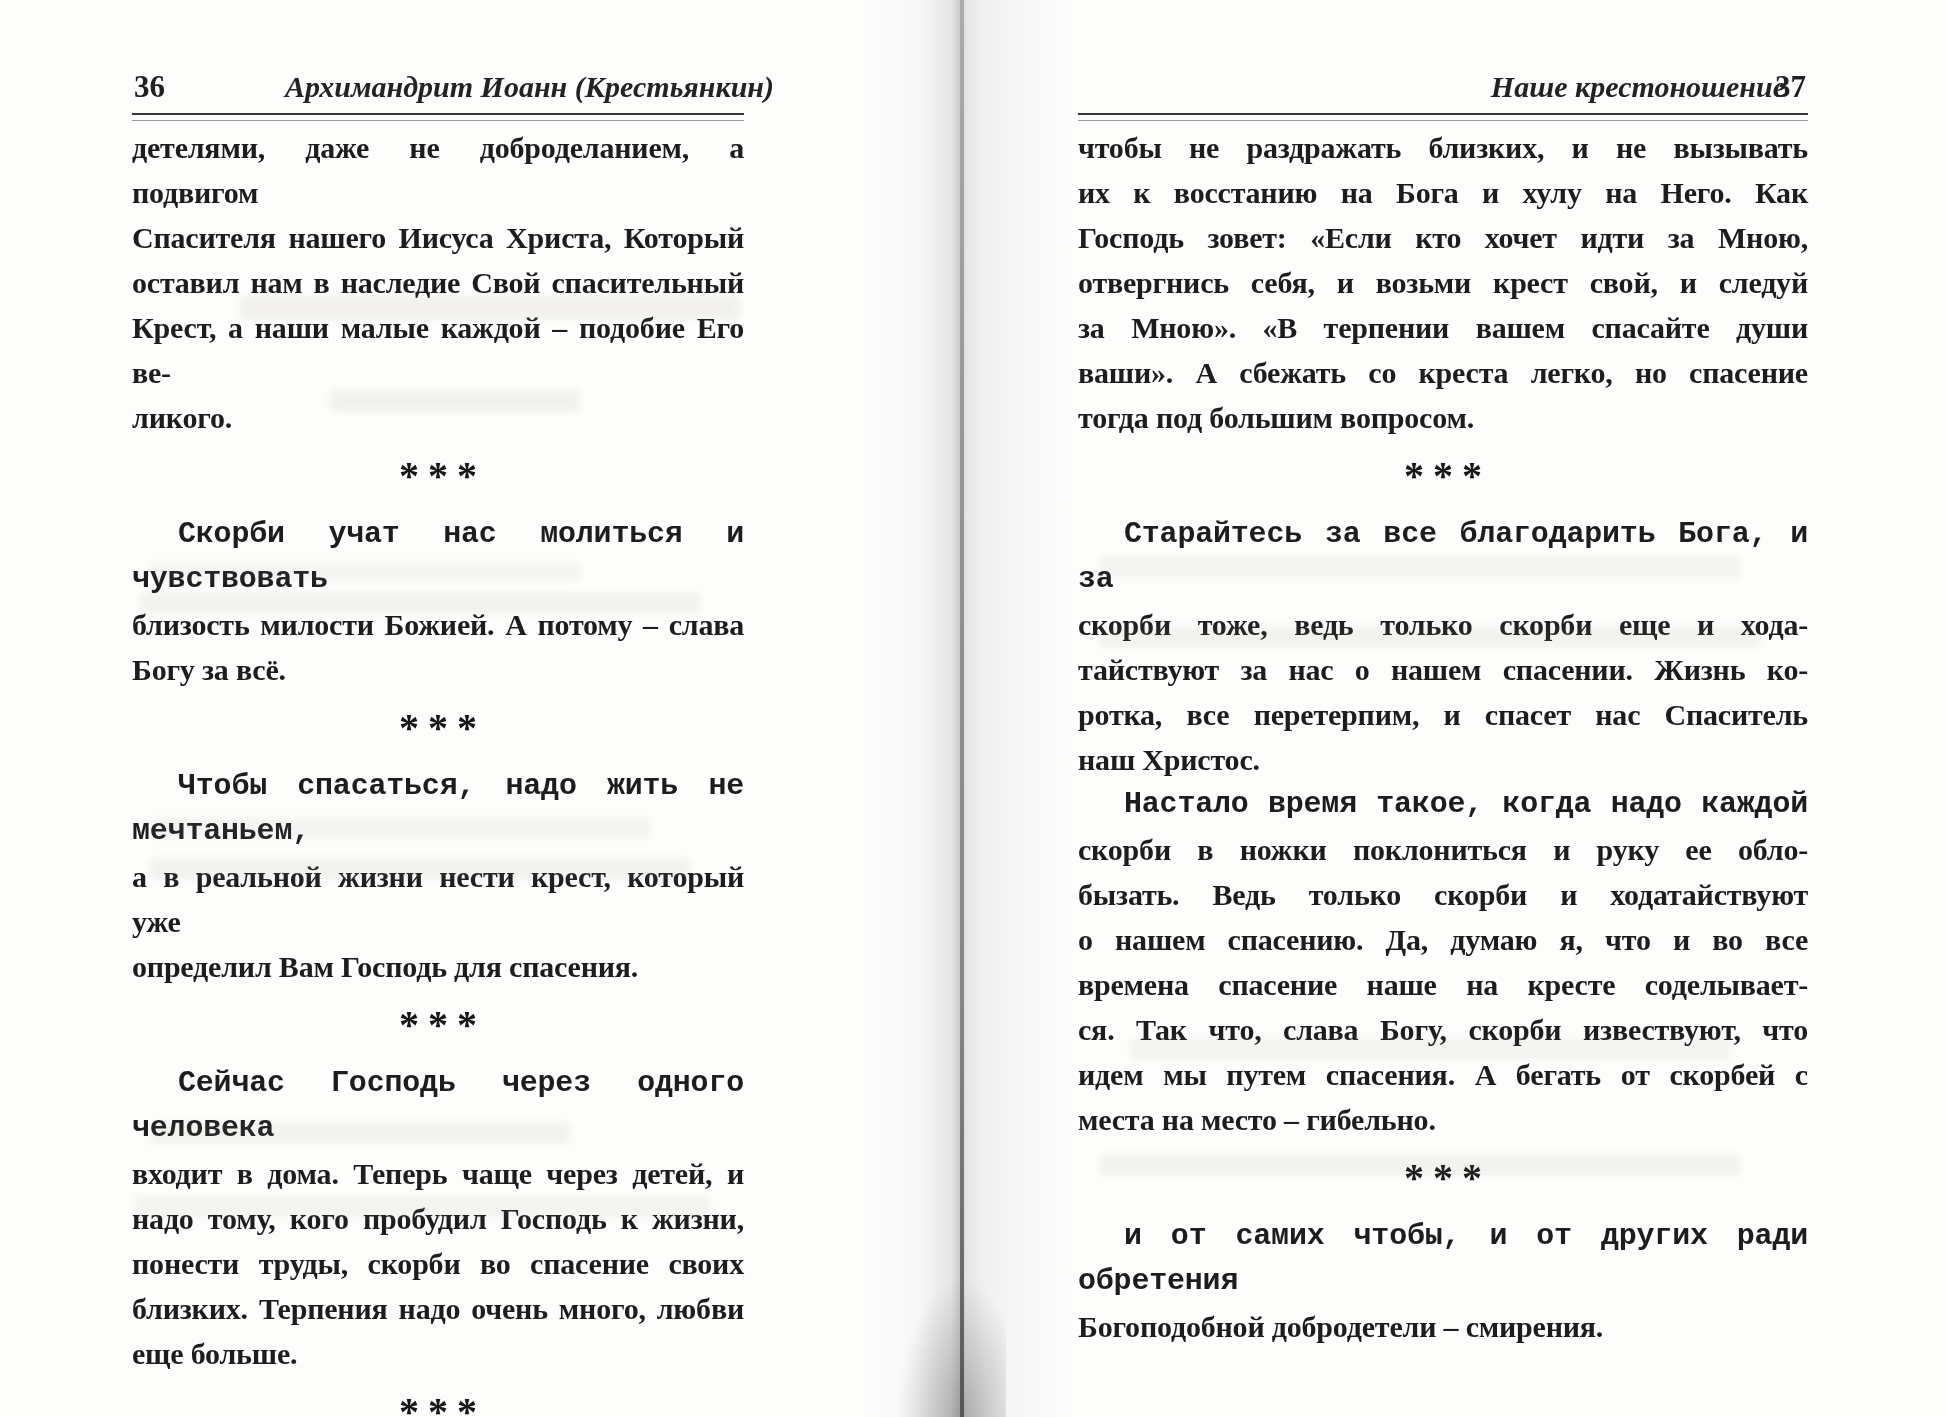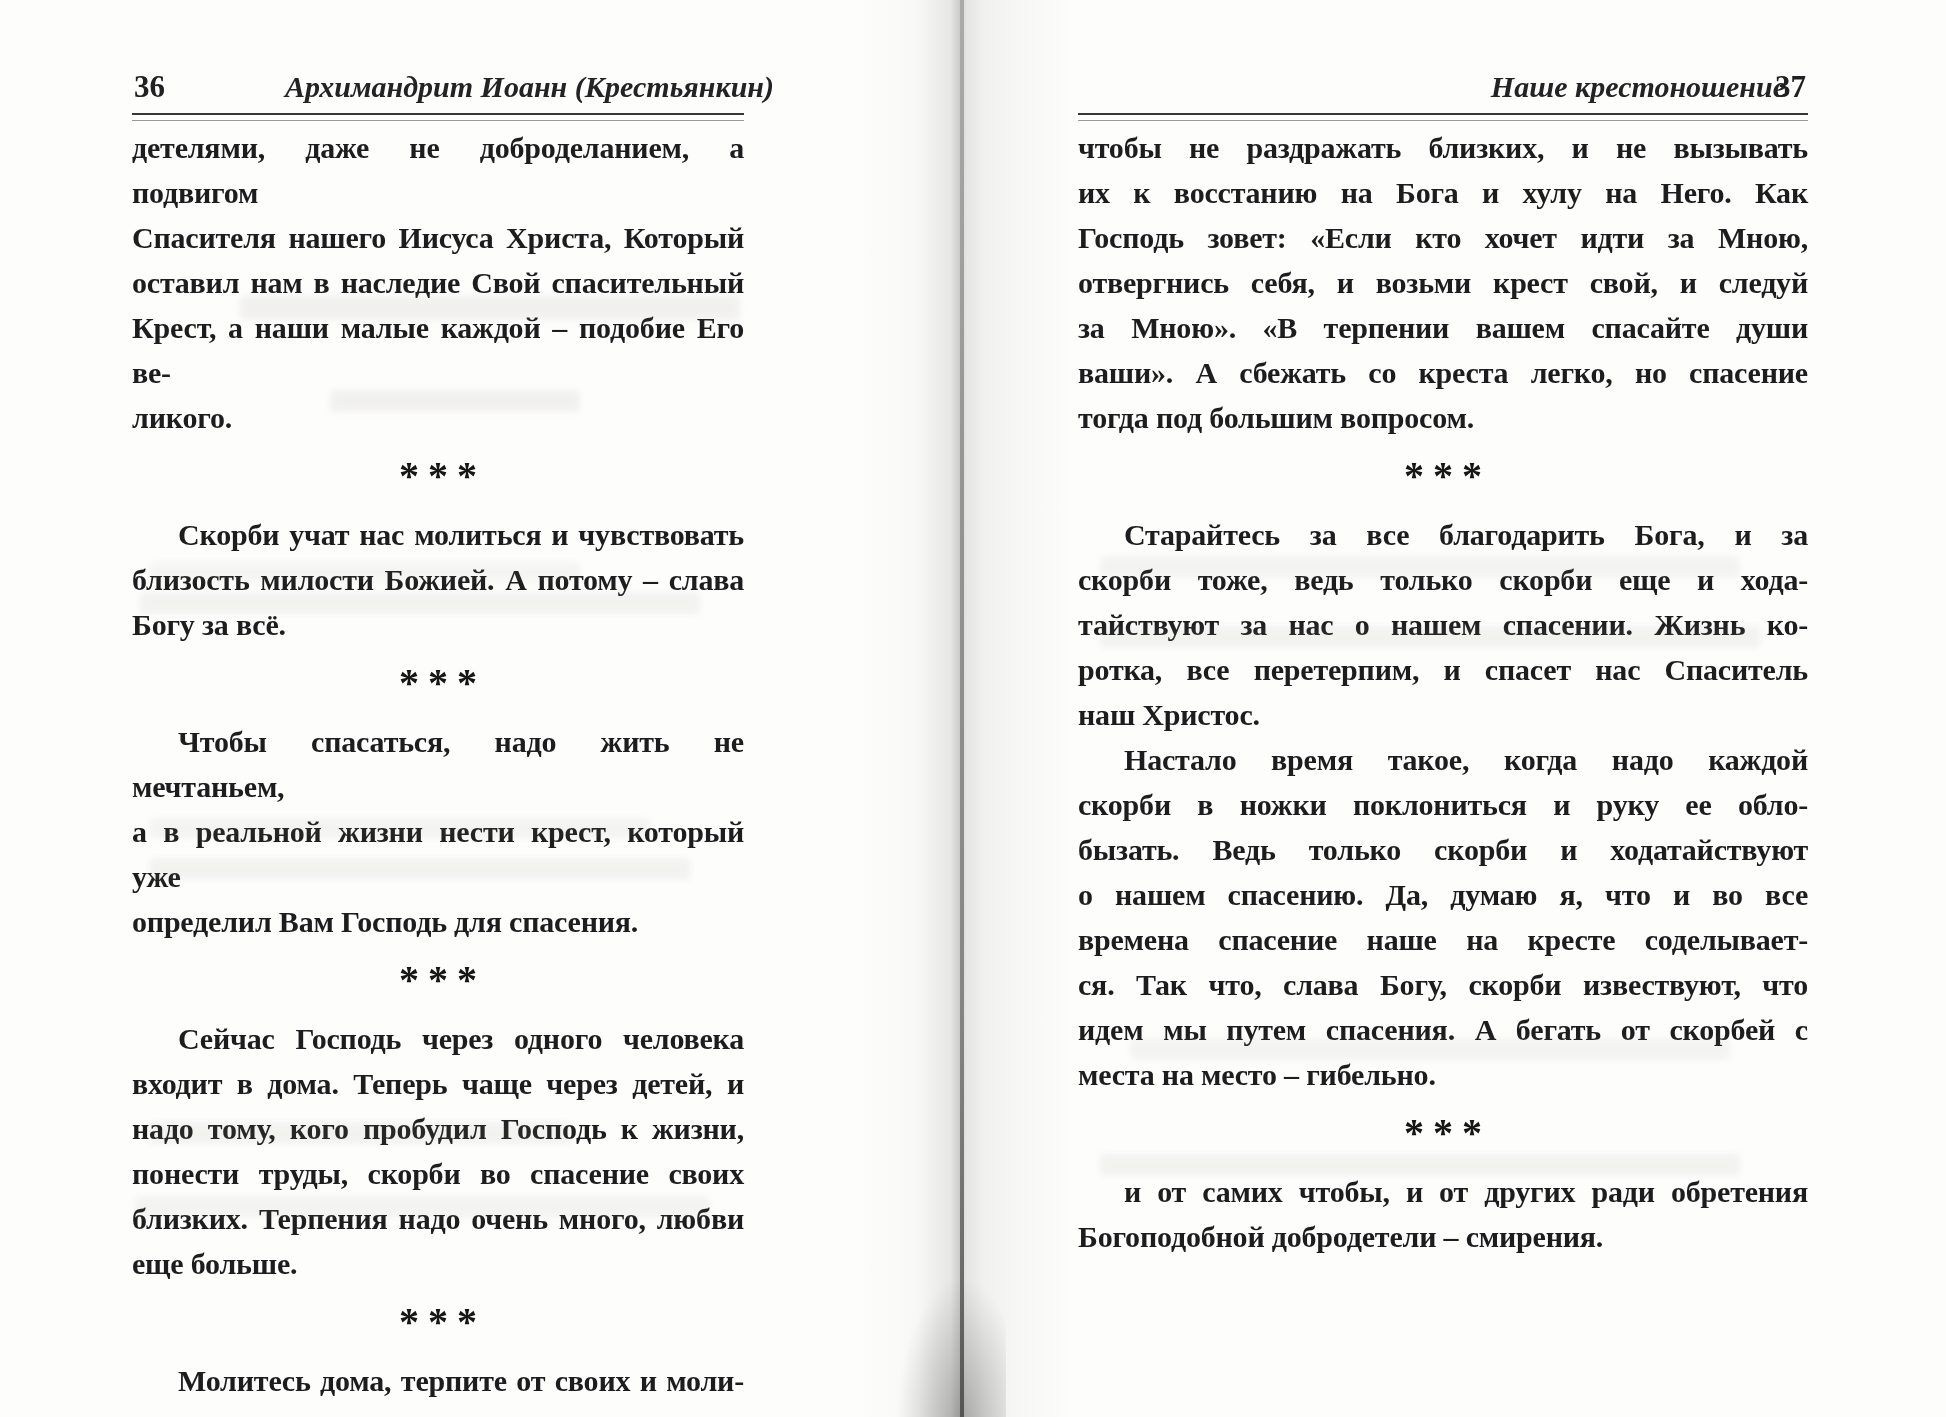--- a/index.html
+++ b/index.html
@@ -45,21 +45,21 @@
   .para{margin:0;}
   .line{
     font:700 30px/45px "Liberation Serif","DejaVu Serif",serif;
     letter-spacing:-0.2px;
     color:#1d1d1f;
     text-align:justify;
     text-align-last:justify;
     white-space:normal;
   }
   .line.last{text-align-last:left;}
-  .para.indent .line:first-child{text-indent:46px;}
+  .para.indent .line:first-child{text-indent:46px;font-family:Liberation Mono, monospace;}
 
   .separator{
     height:72px;
     display:flex;align-items:center;justify-content:center;
   }
   .separator span{
     font:700 40px/40px "Liberation Serif","DejaVu Serif",serif;
     letter-spacing:9px;padding-left:9px;
     color:#161617;
   }

